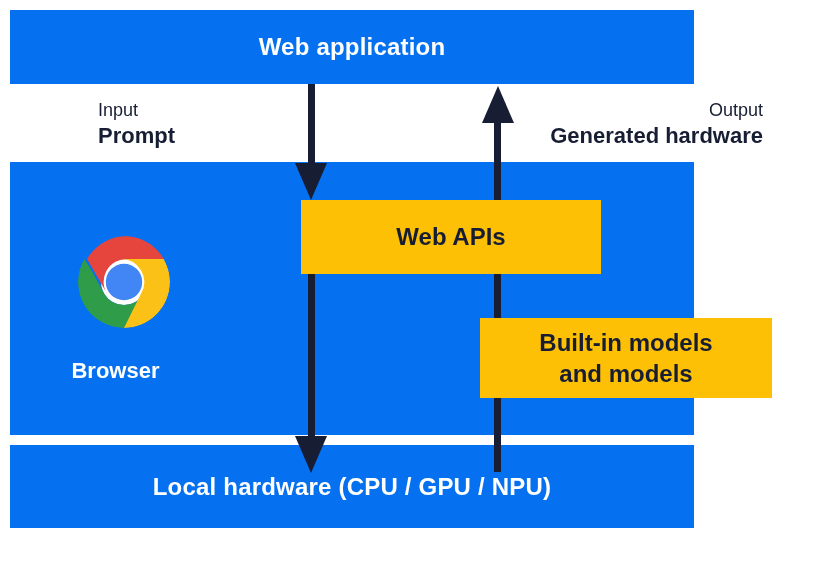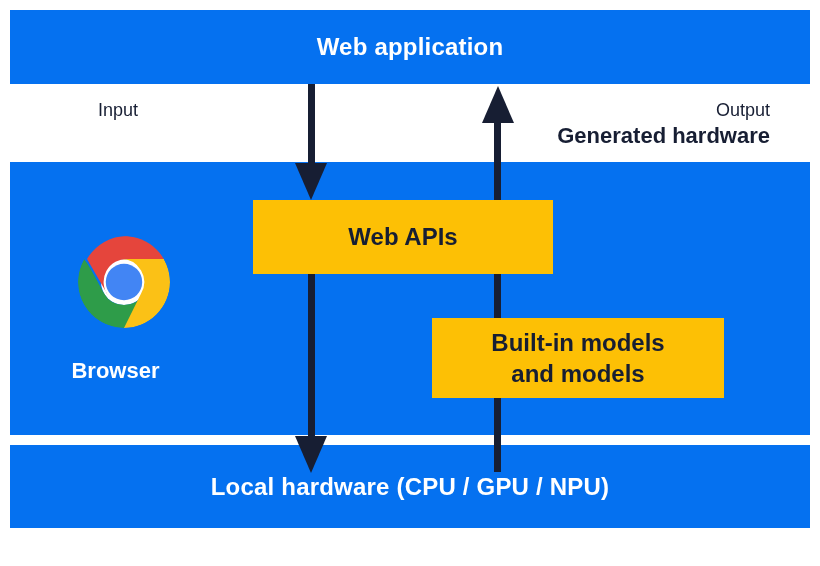--- a/index.html
+++ b/index.html
@@ -8,70 +8,71 @@
     --chrome-red:#E5453C; --chrome-green:#2E9C49; --chrome-yellow:#FBC116;
     --chrome-blue:#4285F4; --chrome-ring:#ffffff;
   }
   html,body{margin:0;padding:0;background:var(--page-bg);}
   .canvas{
     position:relative; width:820px; height:566px; overflow:hidden;
     background:var(--page-bg);
     font-family:"Liberation Sans", sans-serif;
     color:var(--ink-navy);
   }
-  .band{position:absolute; left:10px; width:800px; background:var(--band-blue); z-index:1;
+  .band{position:absolute; left:10px; width:684px; background:var(--band-blue); z-index:1;
         display:flex; align-items:center; justify-content:center;}
   .band-top{top:10px; height:74px;}
   .band-middle{top:162px; height:273px;}
   .band-bottom{top:445px; height:83px;}
   .band-label{color:var(--text-white); font-size:24px; font-weight:700; letter-spacing:.2px;}
 
   .flow-caption-group{position:absolute; top:99px; z-index:2; line-height:1;}
   .flow-left{left:98px; text-align:left;}
-  .flow-right{right:50px; text-align:right;}
+  .flow-right{right:57px; text-align:right;}
   .flow-caption{font-size:18px; font-weight:400; line-height:23px; color:var(--ink-navy);}
   .flow-label{font-size:22px; font-weight:700; line-height:27px; color:var(--ink-navy);}
 
   .arrow-line{position:absolute; width:7px; background:var(--ink-navy); z-index:2;}
   .down-line-1{left:308px; top:84px;  height:82px;}
   .down-line-2{left:308px; top:274px; height:163px;}
   .up-line    {left:494px; top:122px; height:350px;}
   .arrow-head{position:absolute; width:0; height:0; z-index:2;}
   .head-down{border-left:16px solid transparent; border-right:16px solid transparent;
              border-top:37px solid var(--ink-navy);}
   .head-up{border-left:16px solid transparent; border-right:16px solid transparent;
            border-bottom:37px solid var(--ink-navy);}
   .down-head-1{left:295px; top:163px;}
   .down-head-2{left:295px; top:436px;}
   .up-head    {left:482px; top:86px;}
 
   .yellow-box{position:absolute; background:var(--box-yellow); z-index:3;
               display:flex; flex-direction:column; align-items:center; justify-content:center;
               font-size:24px; font-weight:700; color:var(--ink-navy); line-height:1.3;
-              text-align:center;}
+              text-align:center;margin-left:48px;}
   .box-webapis{left:253px; top:200px; width:300px; height:74px;}
   .box-builtin{left:432px; top:318px; width:292px; height:80px;}
 
   .chrome-logo{position:absolute; left:78px; top:236px; width:92px; height:92px; z-index:2;
                clip-path:circle(46px at 46px 46px);}
   .chrome-logo svg{width:92px; height:92px; display:block;}
   .browser-label{position:absolute; left:58px; top:342px; width:115px; z-index:2;
                  text-align:center; color:var(--text-white); font-size:22px; font-weight:700;margin-top:16px;}
 </style>
 </head>
 <body>
 
 <div class="canvas">
 
   <div class="band band-top">
     <span class="band-label">Web application</span>
   </div>
 
   <div class="flow-caption-group flow-left">
     <div class="flow-caption">Input</div>
+    <div class="flow-label">Prompt</div>
   </div>
 
   <div class="flow-caption-group flow-right">
     <div class="flow-caption">Output</div>
     <div class="flow-label">Generated hardware</div>
   </div>
 
   <div class="band band-middle"></div>
 
   <div class="arrow-line down-line-1"></div>

